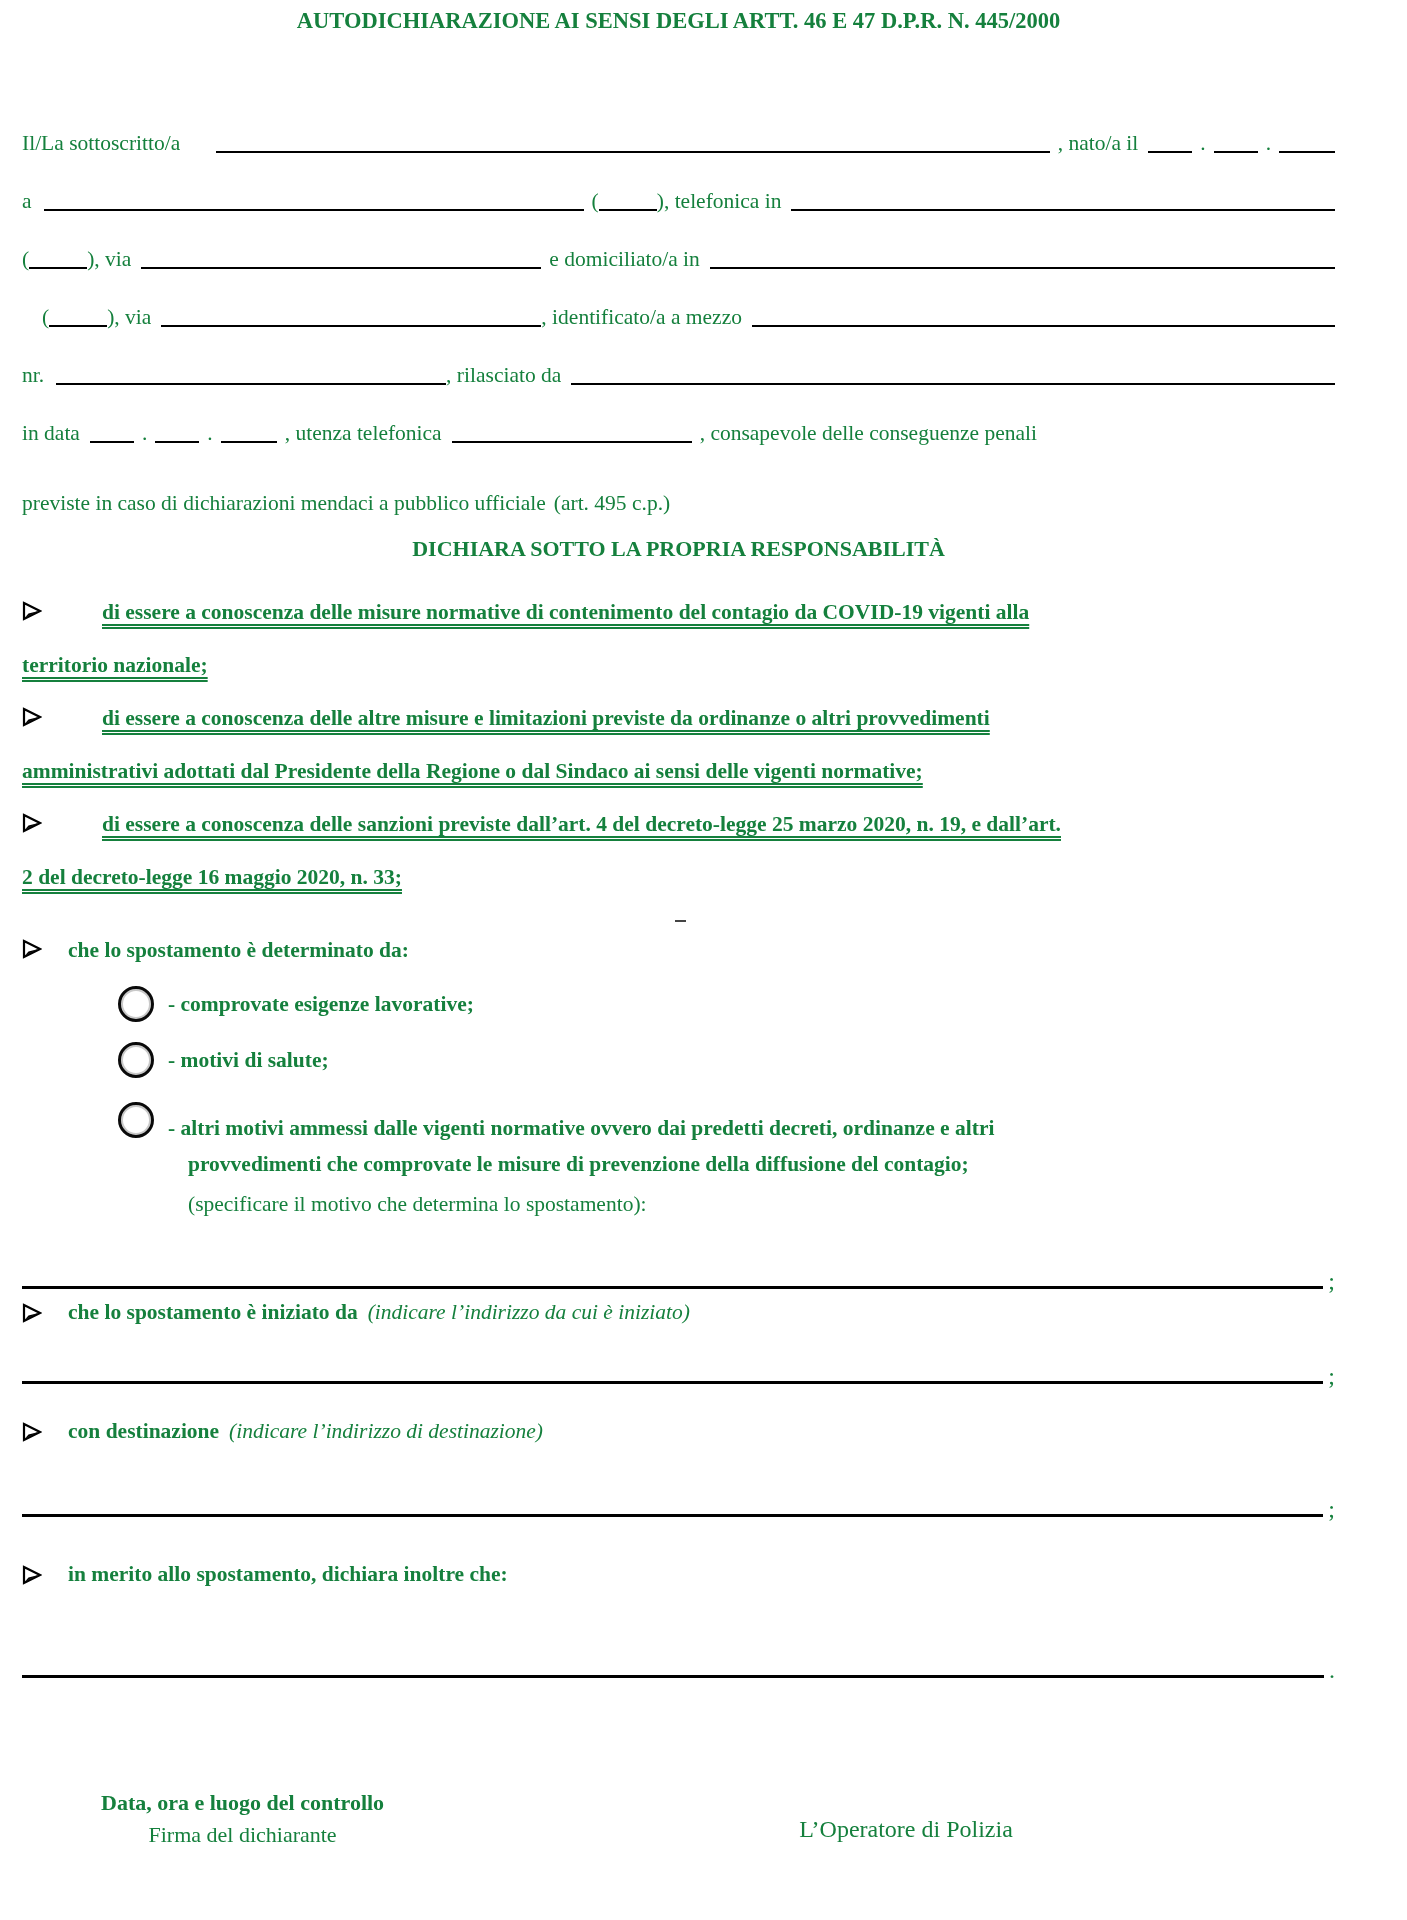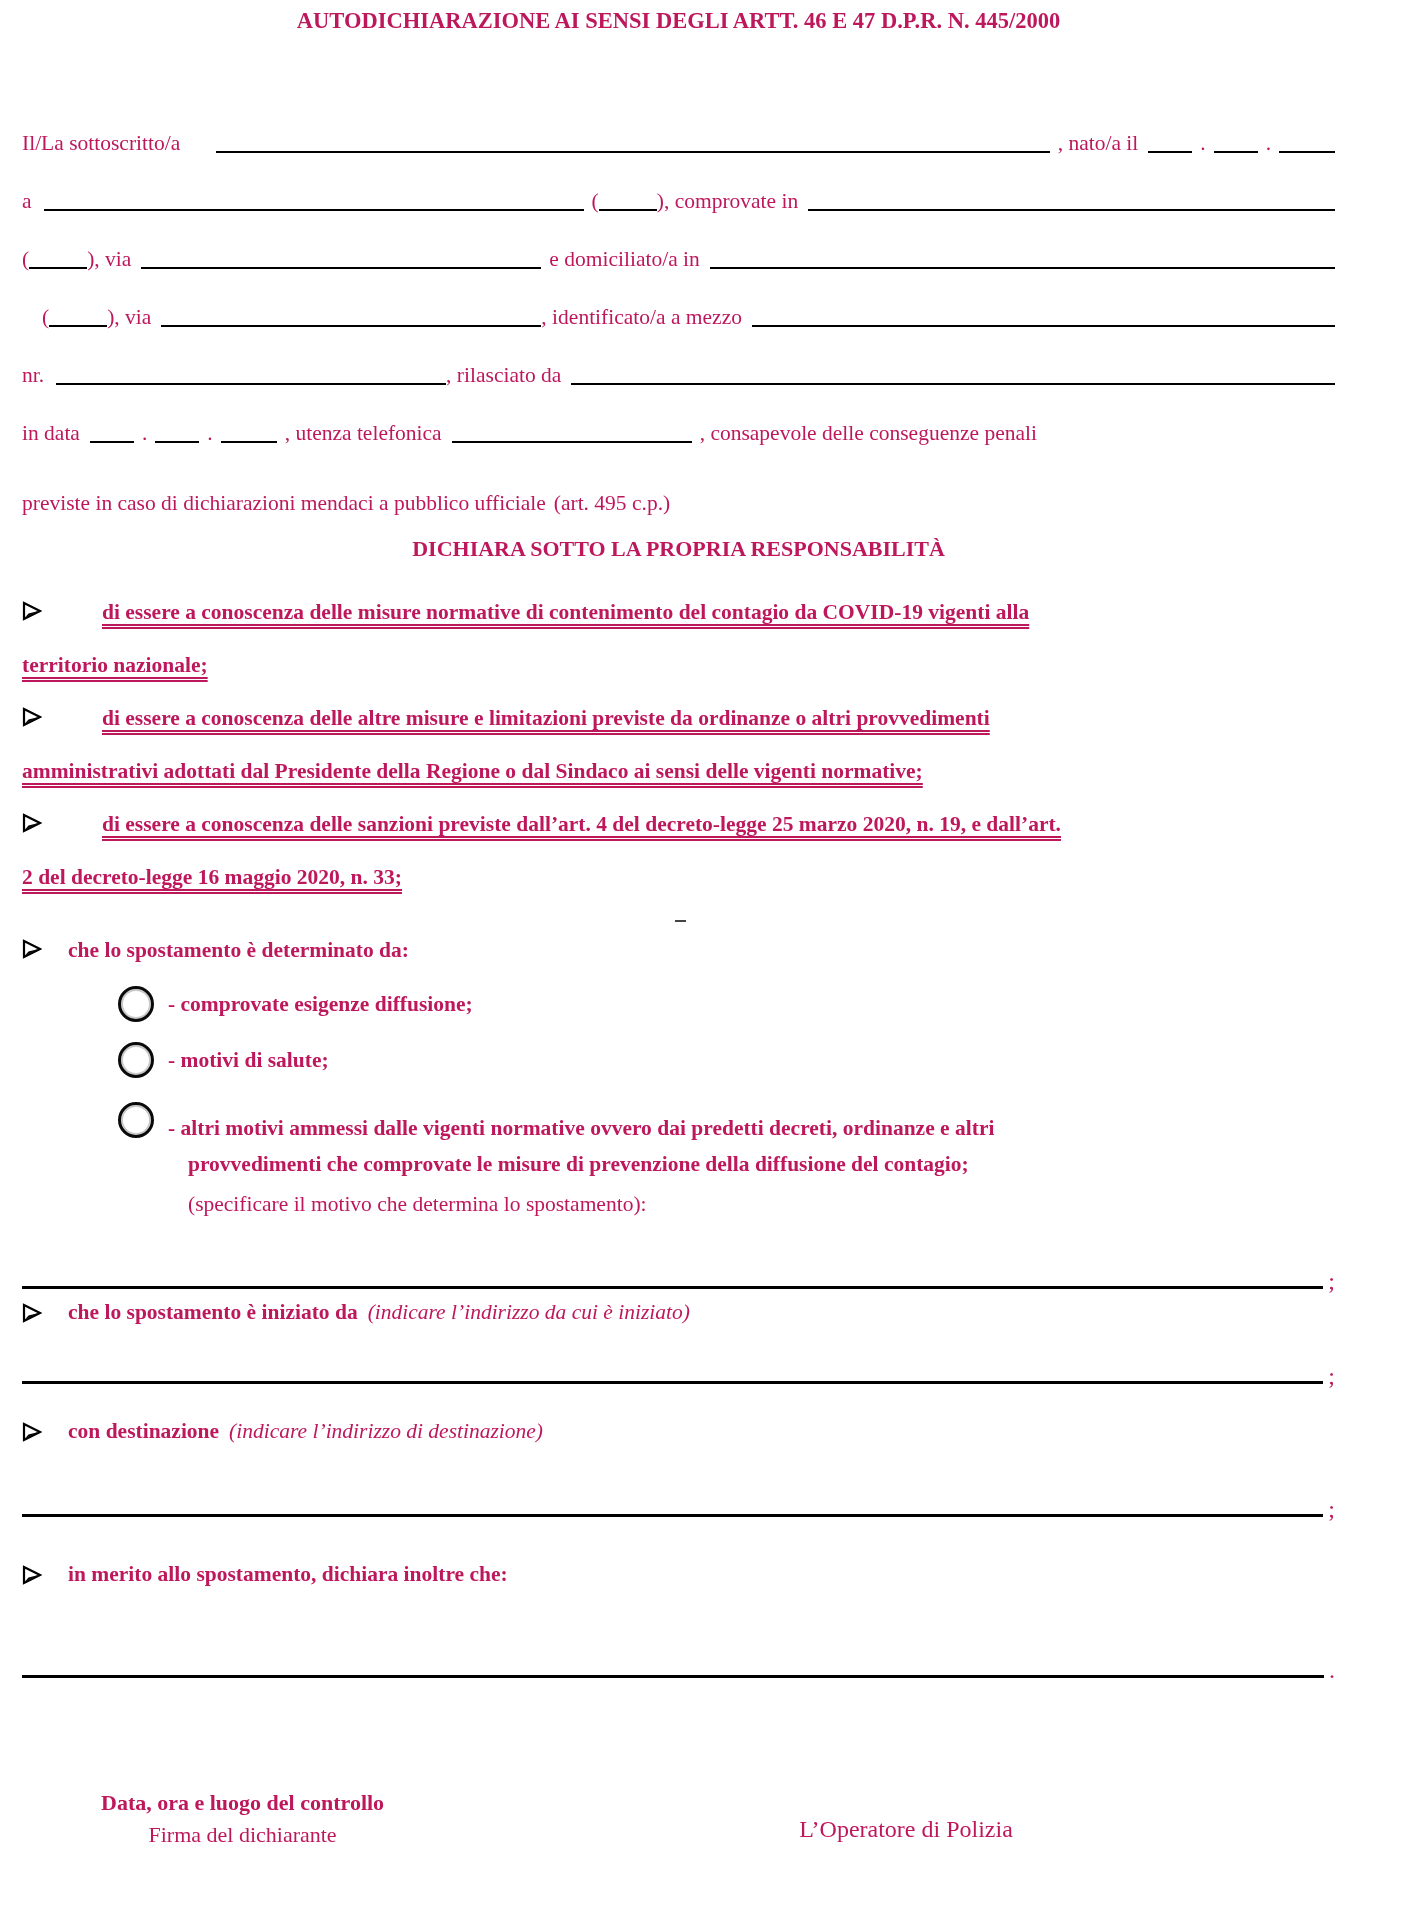--- a/index.html
+++ b/index.html
@@ -1,17 +1,17 @@
 <!DOCTYPE html>
 <html><head>
 <meta charset="utf-8">
 <style>
   html,body{margin:0;padding:0;background:#888;}
   .page{
-    width:1407px;height:1920px;background:#ffffff;color:#be185d;
+    width:1407px;height:1920px;background:#ffffff;color:#15803d;
     font-family:"Liberation Serif","DejaVu Serif",serif;
     font-size:21.5px;position:relative;overflow:hidden;margin:0 auto;
   }
   .content{padding:8px 72px 0 22px;}
   .title{text-align:center;font-weight:700;font-size:22.5px;height:34px;}
   .top-gap{height:56px;}
   .fline{display:flex;align-items:flex-end;height:58px;white-space:nowrap;}
   .fline span{display:inline-block;}
   .blank{border-bottom:2px solid #000;height:26px;margin-bottom:3px;flex:0 0 auto;}
   .flex1{flex:1 1 auto;}
@@ -69,21 +69,21 @@
       <span class="blank" style="width:44px;"></span>
       <span class="dotsep">.</span>
       <span class="blank" style="width:56px;"></span>
     </div>
 
     <div class="fline">
       <span>a</span>
       <span class="blank" style="width:540px;margin-left:12px;"></span>
       <span class="gap8">(</span>
       <span class="blank" style="width:58px;"></span>
-      <span>), comprovate  in</span>
+      <span>), telefonica  in</span>
       <span class="blank flex1" style="margin-left:10px;"></span>
     </div>
 
     <div class="fline">
       <span>(</span>
       <span class="blank" style="width:58px;"></span>
       <span>), via</span>
       <span class="blank" style="width:400px;margin-left:10px;"></span>
       <span class="gap8">e domiciliato/a in</span>
       <span class="blank flex1" style="margin-left:10px;"></span>
@@ -160,21 +160,21 @@
     <div class="b-line mt20">
       <svg class="arrow-svg arrow-sm" viewBox="0 0 20 20">
         <polygon points="2,2 18,10 2,18" fill="#fff" stroke="#000" stroke-width="2.2"></polygon>
         <polygon points="3,16.5 16.5,10 6.5,12.5" fill="#000"></polygon>
       </svg>
       <span style="font-weight:700;">che lo spostamento è determinato da:</span>
     </div>
 
     <div class="radio-row" style="margin-top:14px;">
       <span class="radio-circle"></span>
-      <span class="radio-label">- comprovate esigenze diffusione;</span>
+      <span class="radio-label">- comprovate esigenze lavorative;</span>
     </div>
     <div class="radio-row" style="margin-top:2px;">
       <span class="radio-circle"></span>
       <span class="radio-label">- motivi di salute;</span>
     </div>
     <div class="radio-row r3">
       <span class="radio-circle"></span>
       <div>
         <div class="r3-l1">- altri motivi ammessi dalle vigenti normative ovvero dai predetti decreti, ordinanze e altri</div>
         <div class="r3-l2">provvedimenti che comprovate le misure di prevenzione della diffusione del contagio;</div>

